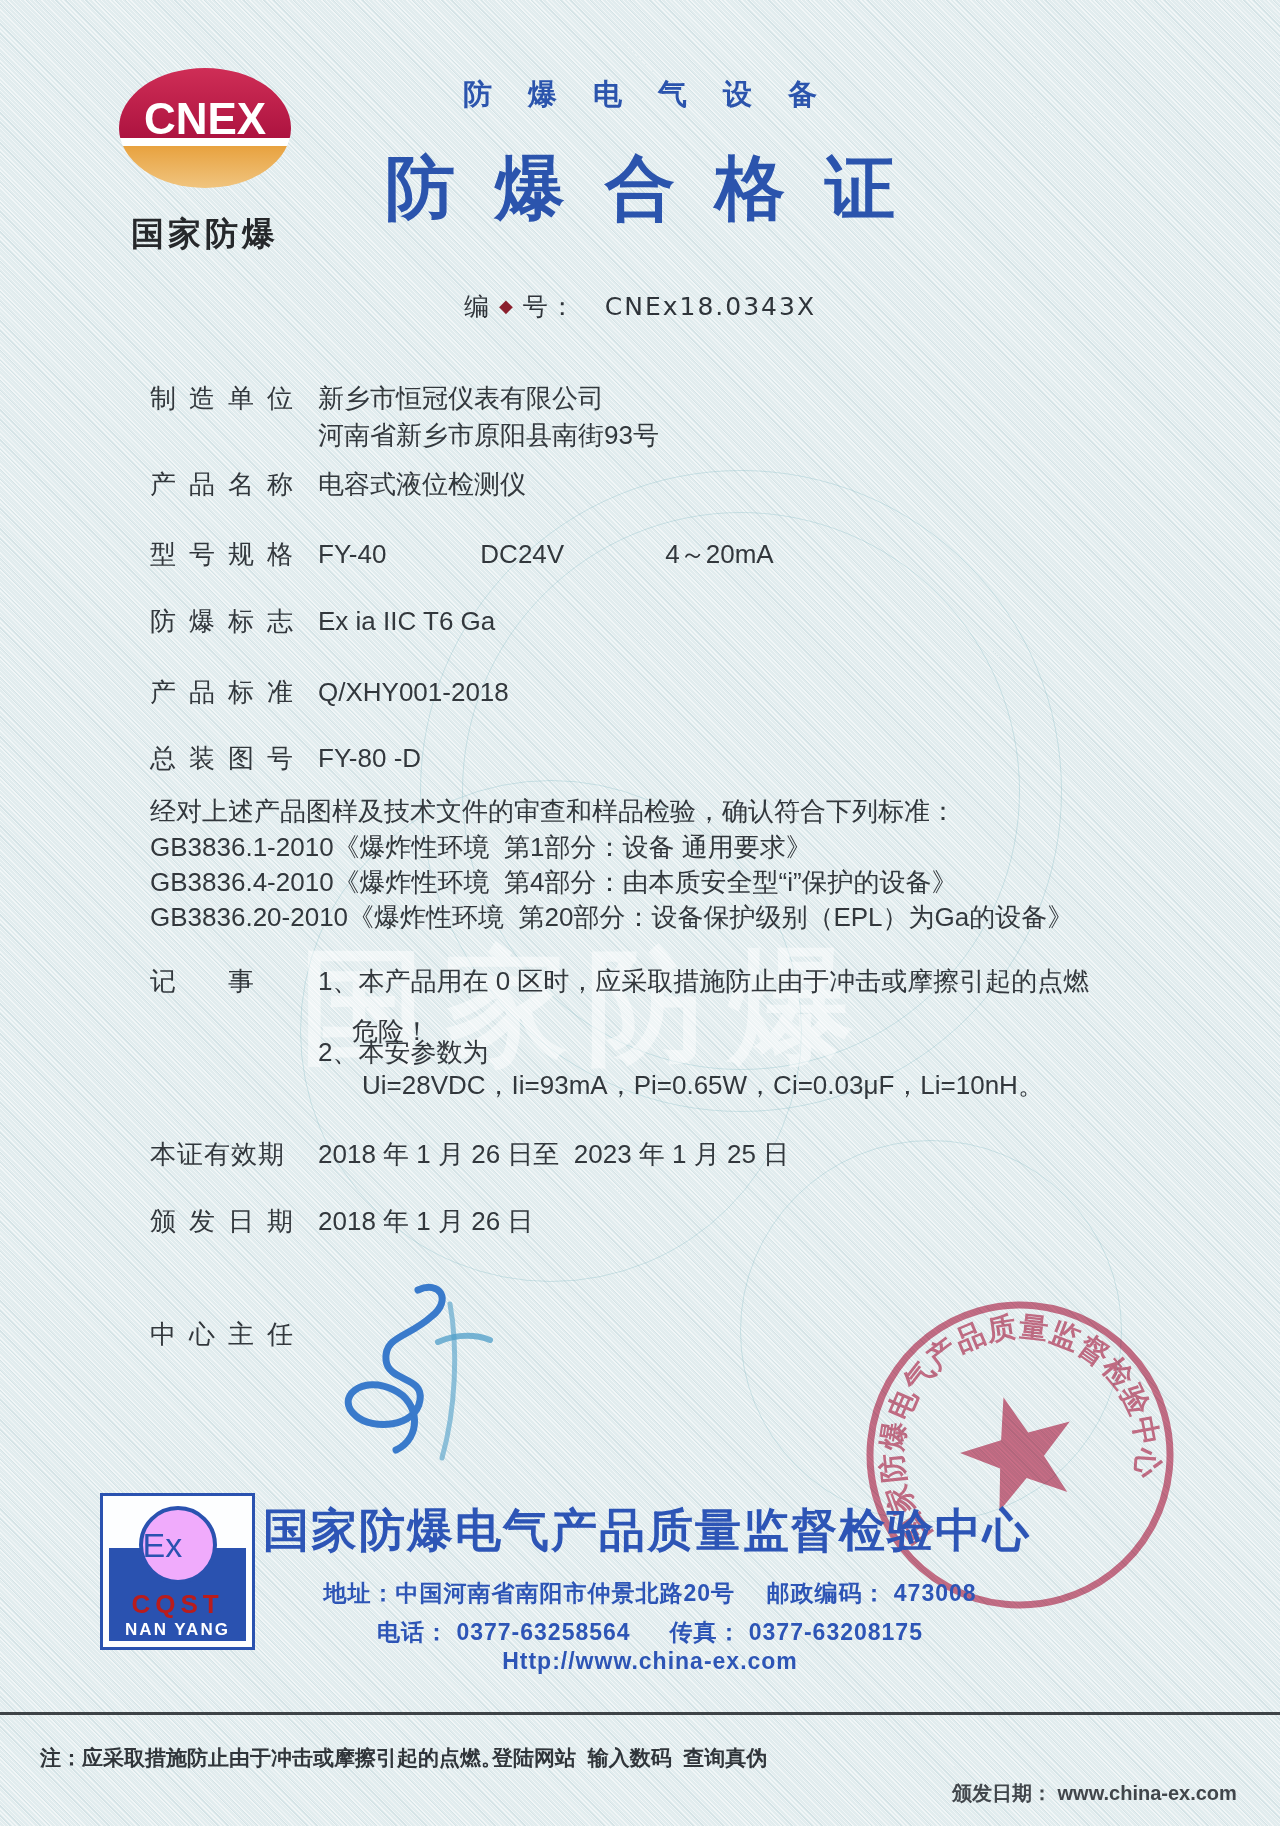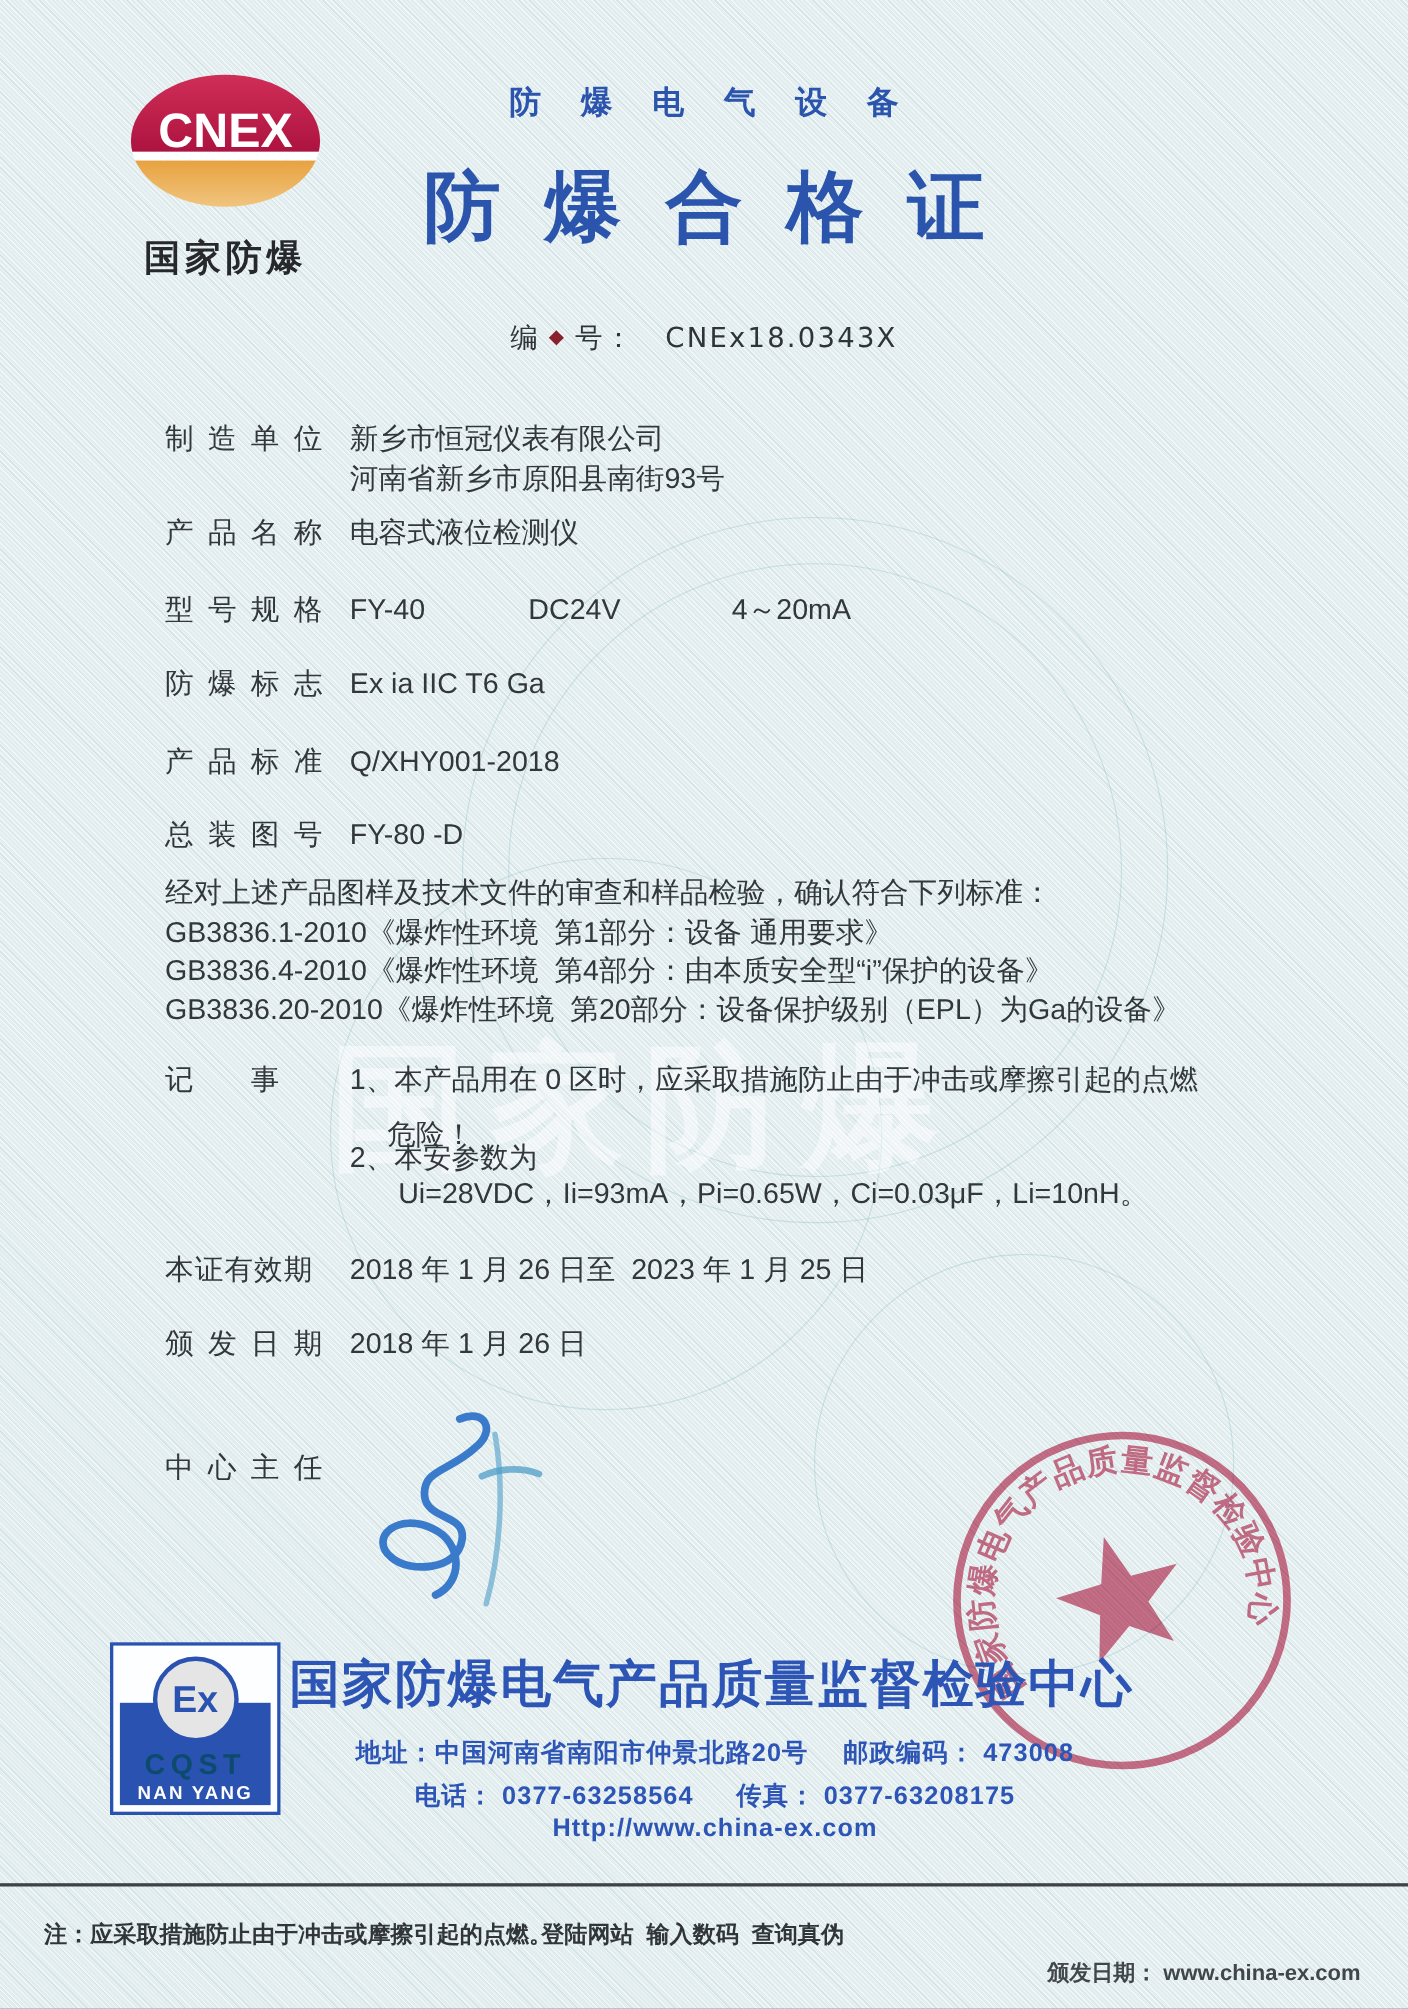--- a/index.html
+++ b/index.html
@@ -35,23 +35,23 @@
   
   .sig{position:absolute;left:300px;top:1278px;}
   
   .stamp{position:absolute;left:860px;top:1295px;width:320px;height:320px;
     transform:rotate(-16deg);opacity:.8;mix-blend-mode:multiply;}
   
   .ex-box{position:absolute;left:100px;top:1493px;width:149px;height:151px;
     border:3px solid #2a52b0;background:#fdfeff;}
   .ex-blue{position:absolute;left:6px;right:6px;top:52px;bottom:6px;background:#2a52b0;}
   .ex-circle{position:absolute;left:50%;top:10px;transform:translateX(-50%);width:70px;height:70px;
-    border:4px solid #2a52b0;border-radius:50%;background:#e5e5e5;z-index:2;
-    display:flex;align-items:center;justify-content:center;font-size:34px;font-weight:bold;color:#2a52b0;}
-  .ex-cqst{position:absolute;left:0;width:100%;top:93px;text-align:center;color:#0c4a6e;
+    border:4px solid #2a52b0;border-radius:50%;background:#f0abfc;z-index:2;
+    display:flex;align-items:center;justify-content:flex-start;font-size:34px;font-weight:normal;color:#2a52b0;}
+  .ex-cqst{position:absolute;left:0;width:100%;top:93px;text-align:center;color:#b91c1c;
     font-size:26px;font-weight:bold;letter-spacing:5px;z-index:3;}
   .ex-ny{position:absolute;left:0;width:100%;top:124px;text-align:center;color:#fff;
     font-size:17px;font-weight:bold;letter-spacing:2px;z-index:3;}
   .org-name{position:absolute;left:263px;top:1500px;font-size:46px;font-weight:bold;
     color:#2d55b6;letter-spacing:2px;white-space:nowrap;}
   .org-line{position:absolute;left:270px;width:760px;text-align:center;
     font-size:23px;font-weight:bold;color:#2d55b6;letter-spacing:1px;white-space:pre-wrap;}
   .divider{position:absolute;left:0;top:1712px;width:100%;height:3px;background:#3e4347;}
   .footer-note{position:absolute;left:40px;top:1744px;font-size:21px;font-weight:600;color:#30353a;}
   .footer-hint{position:absolute;left:492px;top:1744px;font-size:21px;font-weight:600;color:#30353a;white-space:pre-wrap;}

